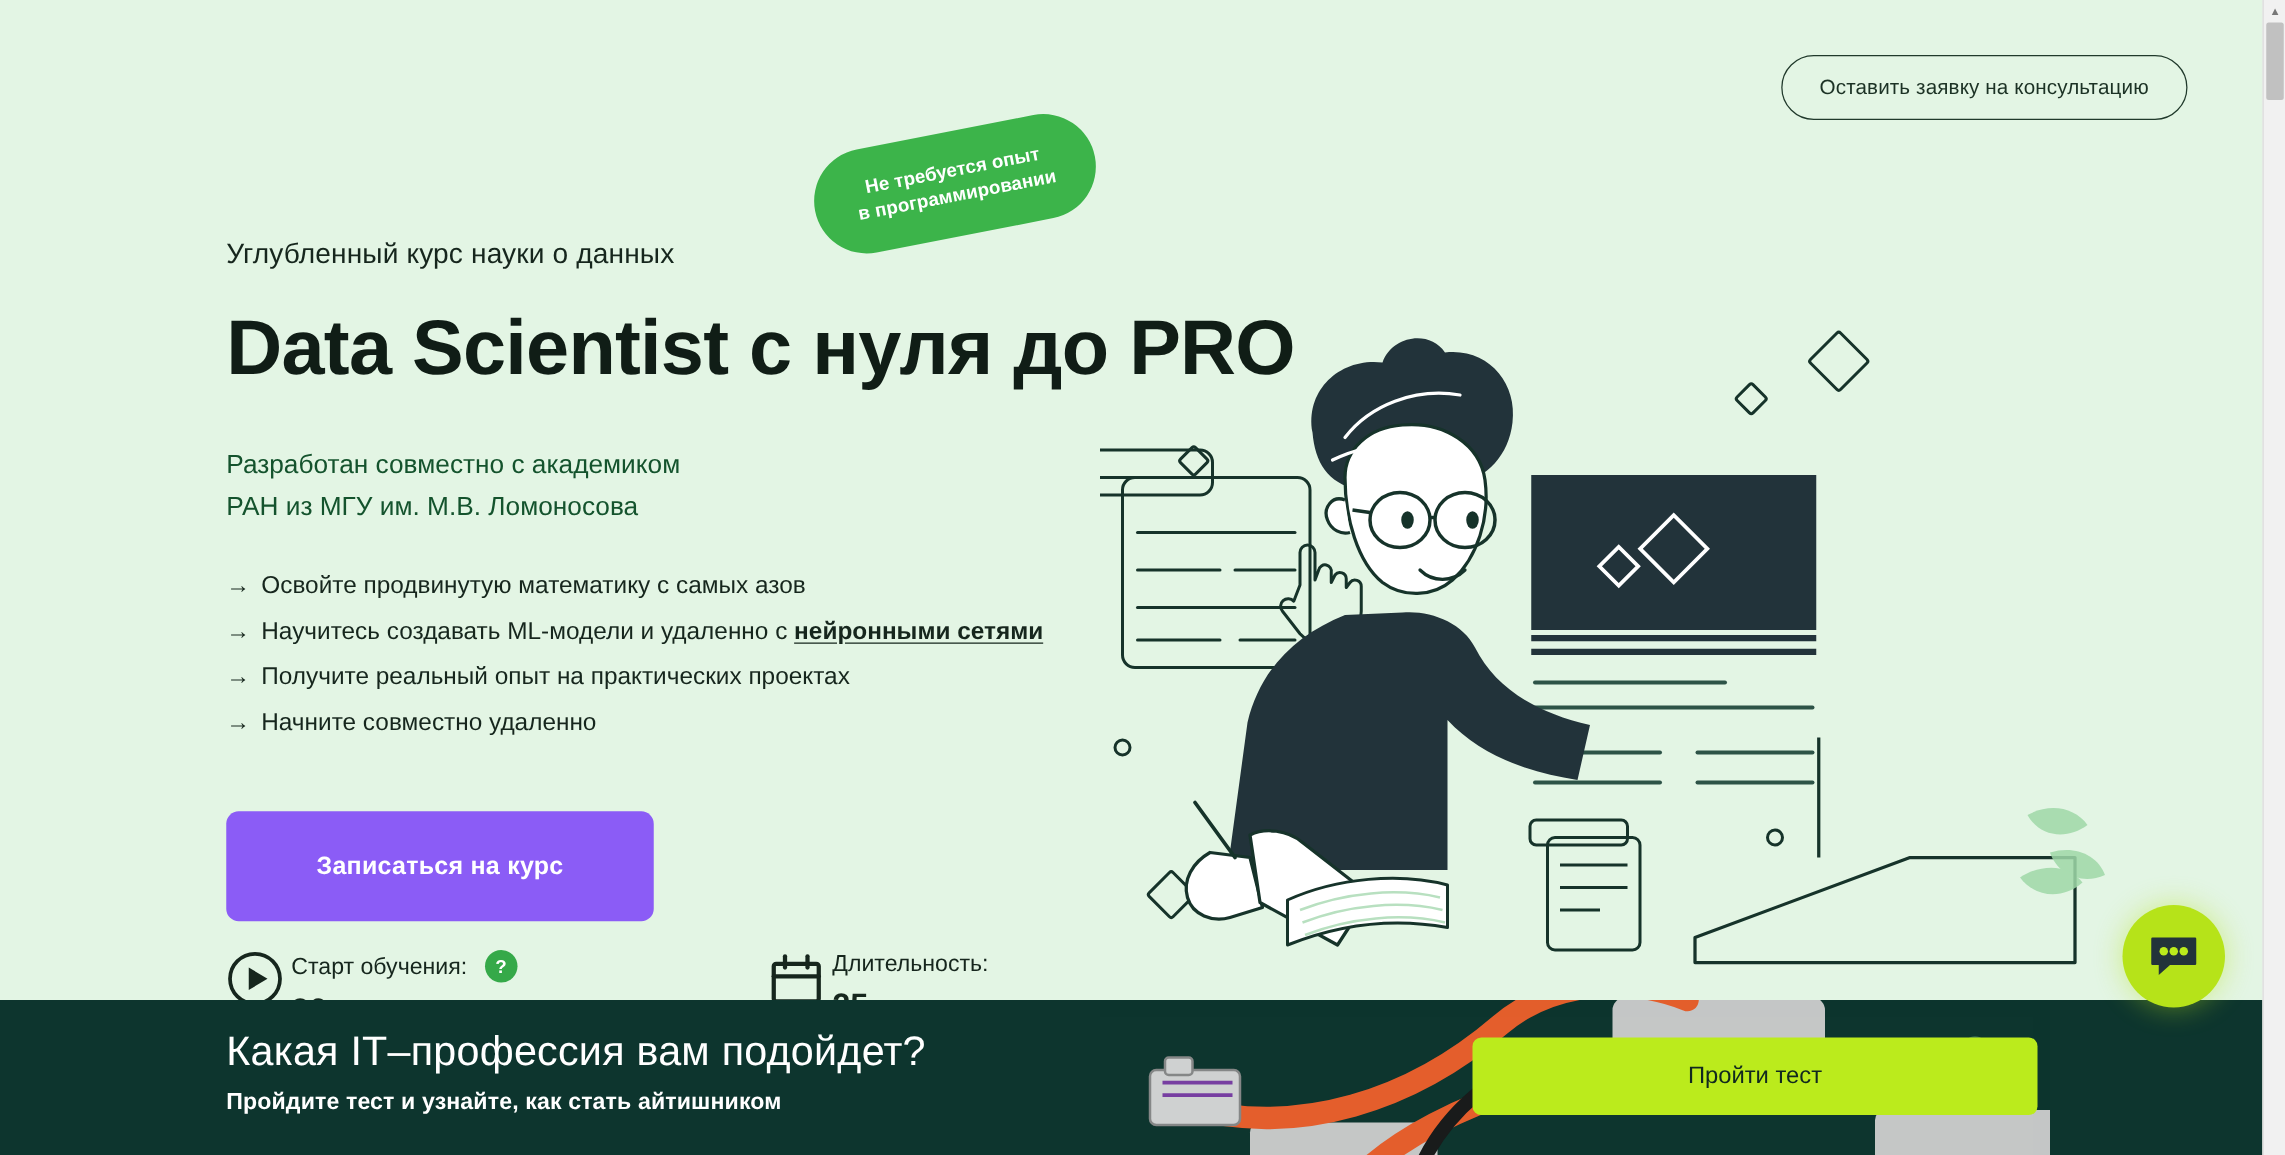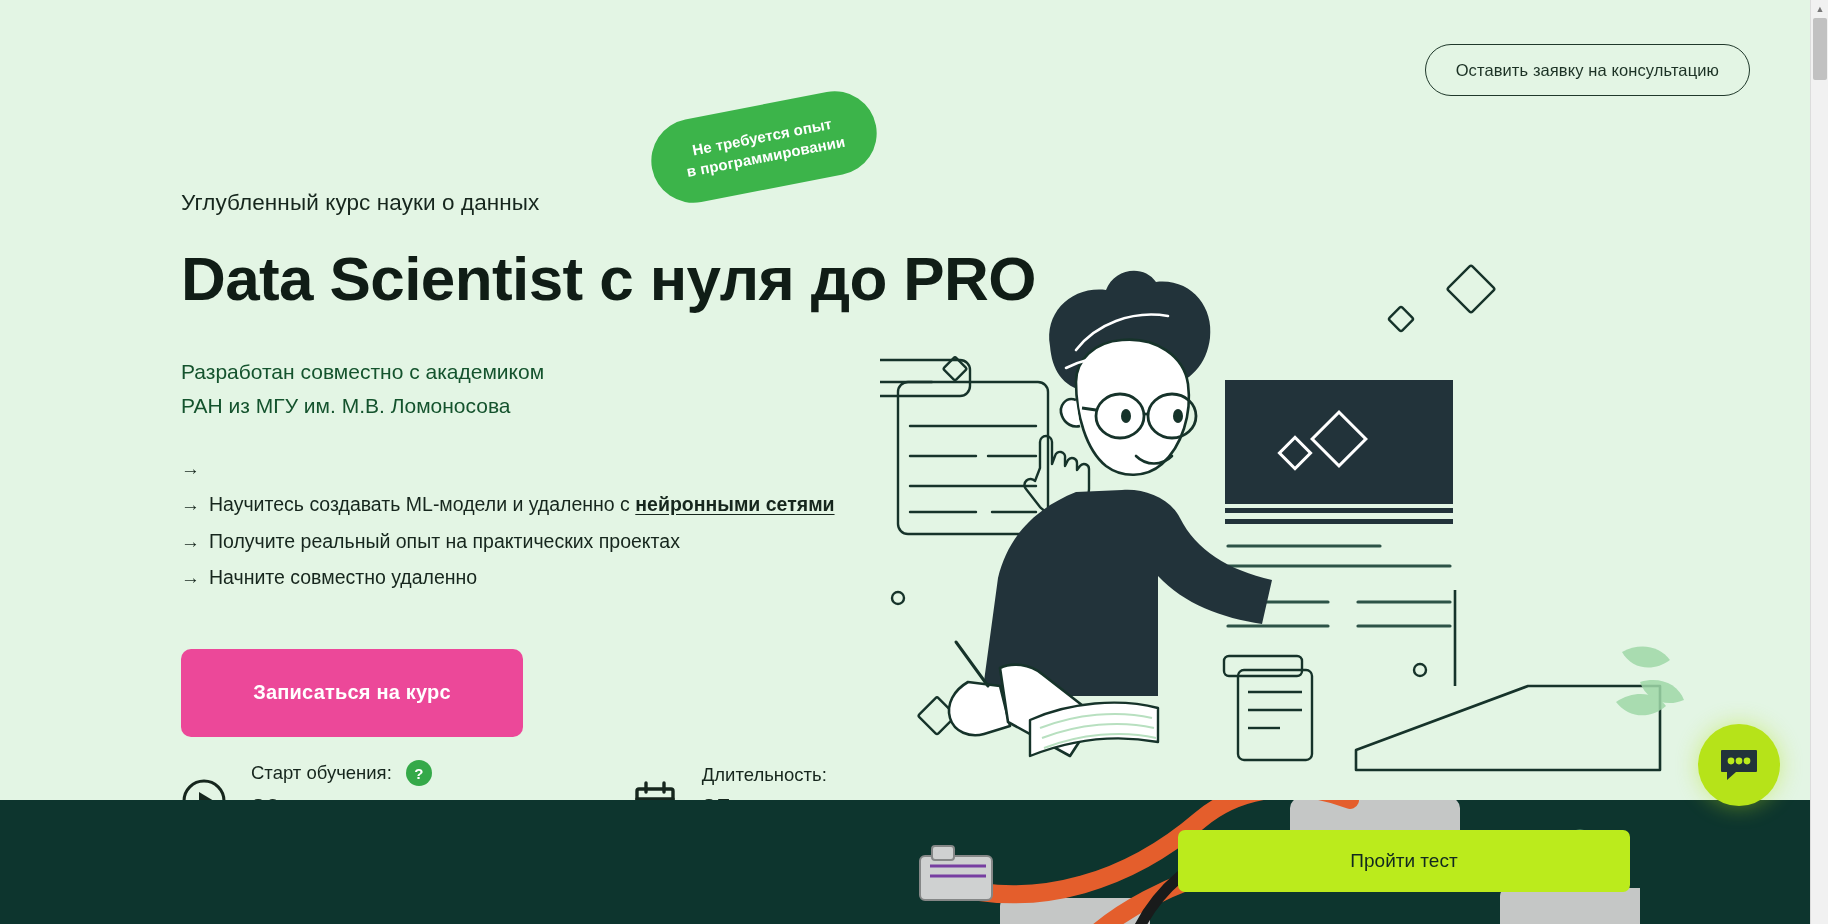--- a/index.html
+++ b/index.html
@@ -89,21 +89,21 @@
   #bullets { list-style: none; margin-bottom: 44px; }
   #bullets li {
     font-size: 19.5px; color: #16261d; line-height: 1.0;
     padding: 0 0 17px 0; display: flex; gap: 9px; align-items: baseline;
   }
   #bullets .arrow { font-size: 19px; color: #16261d; }
   #bullets b { font-weight: 700; text-decoration: underline; text-underline-offset: 3px; }
 
   #enroll-button {
     width: 342px; height: 88px;
-    background: #ec4899; border: none; border-radius: 10px;
+    background: #8b5cf6; border: none; border-radius: 10px;
     color: #ffffff; font-size: 20px; font-weight: 700;
     display: flex; align-items: center; justify-content: center;
     cursor: pointer; letter-spacing: .2px;
   }
 
   
   #badge {
     position: absolute; left: 650px; top: 105px;
     width: 228px; height: 84px;
     background: #3cb44a; border-radius: 46px;
@@ -115,21 +115,21 @@
     color: #ffffff; font-size: 15px; font-weight: 700;
     line-height: 1.35; text-align: center; width: 200px;
     letter-spacing: .1px;
   }
 
   
   #facts {
     position: absolute; left: 181px; top: 760px;
     display: flex; gap: 200px; z-index: 20;
   }
-  .fact { display: flex; gap: 24px; align-items: flex-end; }
+  .fact { display: flex; gap: 6px; align-items: flex-start; }
   .fact-icon { width: 46px; height: 46px; flex: 0 0 46px; color: #16261d; }
   .fact-body { display: flex; flex-direction: column; gap: 7px; }
   .fact-label-row { display: flex; align-items: center; gap: 14px; }
   .fact-label { font-size: 18.5px; color: #16261d; white-space: nowrap; }
   .fact-value { font-size: 26px; font-weight: 700; color: #16261d; }
   #help-badge {
     width: 26px; height: 26px; border-radius: 50%;
     background: #35a949; color: #fff;
     font-size: 15px; font-weight: 700;
     display: flex; align-items: center; justify-content: center;
@@ -319,20 +319,21 @@
     <div id="eyebrow">Углубленный курс науки о данных</div>
     <h1 id="title">Data Scientist с нуля до PRO</h1>
     <div id="subtitle">
       <span>Разработан совместно с академиком</span><br>
       <span>РАН из МГУ им. М.В. Ломоносова</span>
     </div>
 
     <ul id="bullets">
       <li>
         <span class="arrow">→</span>
+        <span>Освойте продвинутую математику с самых азов</span>
       </li>
       <li>
         <span class="arrow">→</span>
         <span><span>Научитесь создавать ML-модели и удаленно с </span><b>нейронными сетями</b></span>
       </li>
       <li>
         <span class="arrow">→</span>
         <span>Получите реальный опыт на практических проектах</span>
       </li>
       <li>
@@ -411,20 +412,24 @@
         <rect x="40" y="96" width="72" height="44" rx="5"></rect>
         <rect x="52" y="86" width="22" height="14" rx="3"></rect>
       </g>
       <g fill="none" stroke="#7d3fa8" stroke-width="3">
         <line x1="50" y1="106" x2="106" y2="106"></line>
         <line x1="50" y1="116" x2="106" y2="116"></line>
       </g>
       <circle cx="700" cy="78" r="9" fill="#3d6f55"></circle>
     </svg>
 
+    <div id="banner-text">
+      <div id="banner-title">Какая IT–профессия вам подойдет?</div>
+      <div id="banner-subtitle">Пройдите тест и узнайте, как стать айтишником</div>
+    </div>
 
     <button id="test-button">
       <span>Пройти тест</span>
     </button>
   </div>
 
   <div id="scrollbar">
     <div id="scroll-up-arrow">▲</div>
     <div id="scroll-thumb"></div>
   </div>

